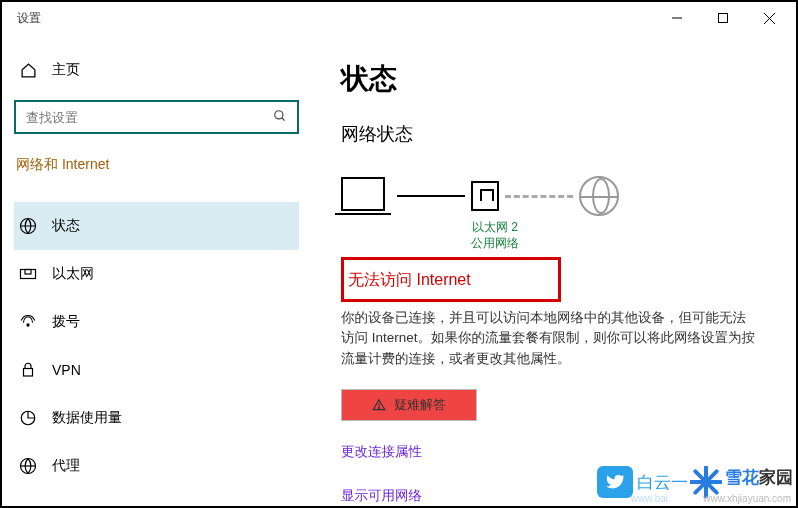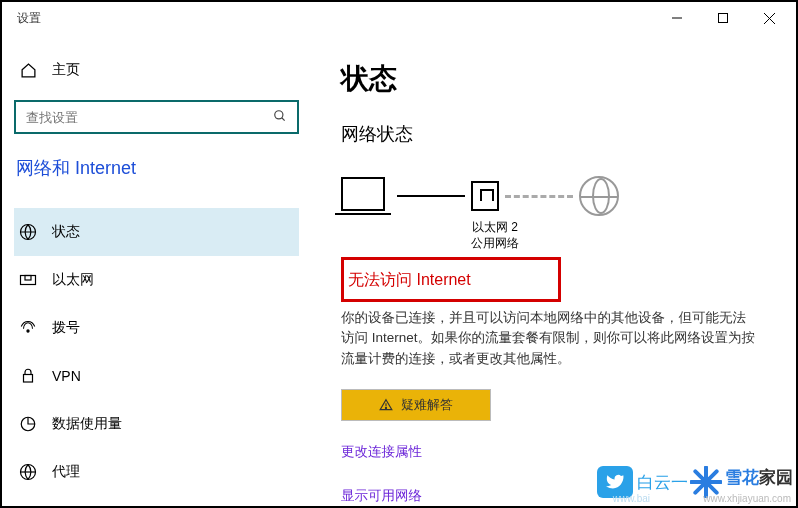--- a/index.html
+++ b/index.html
@@ -10,49 +10,49 @@
     .cap-btn { width: 46px; height: 32px; display: flex; align-items: center; justify-content: center; font-size: 11px; cursor: pointer; }
     .cap-btn.close { font-size: 14px; }
     .content { display: flex; height: calc(100% - 32px); }
     .sidebar { width: 305px; padding: 18px 8px 0 12px; border-right: none; }
     .home-row { display: flex; align-items: center; height: 36px; margin-bottom: 12px; padding-left: 4px; }
     .home-row .icon { width: 20px; display: flex; justify-content: center; margin-right: 14px; }
     .home-row .label { font-size: 14px; color: #000; }
     .search-box { height: 34px; border: 2px solid #0a6a6a; display: flex; align-items: center; padding: 0 10px; margin-bottom: 22px; }
     .search-input { flex: 1; border: none; outline: none; font-size: 13px; color: #555; background: transparent; }
     .search-icon { color: #333; font-size: 13px; }
-    .category { font-size: 18px; color: #1d4ed8; padding-left: 2px; margin-bottom: 28px; font-weight: 400; }
+    .category { font-size: 14px; color: #a16207; padding-left: 2px; margin-bottom: 28px; font-weight: 400; }
     .nav-item { display: flex; align-items: center; height: 48px; padding-left: 4px; cursor: pointer; }
     .nav-item .icon { width: 20px; display: flex; justify-content: center; margin-right: 14px; color: #000; }
     .nav-item .label { font-size: 14px; color: #000; }
     .nav-item.selected { background: #d9ecf4; }
     .main { flex: 1; padding: 26px 40px 0 34px; position: relative; }
     .page-title { font-size: 28px; font-weight: 600; margin-bottom: 24px; }
     .subhead { font-size: 18px; margin-bottom: 30px; }
     .netstat { display: flex; align-items: center; margin-bottom: 6px; }
     .dev-box { width: 44px; height: 34px; border: 2px solid #000; position: relative; }
     .dev-base { width: 56px; height: 2px; background: #000; margin: 2px 0 0 -6px; }
     .seg-solid { width: 68px; height: 2px; background: #000; margin: 0 6px; }
     .eth-icon { width: 28px; height: 30px; border: 2px solid #000; position: relative; }
     .eth-icon::after { content: ""; position: absolute; left: 7px; top: 6px; width: 10px; height: 10px; border: 2px solid #000; border-bottom: none; }
     .seg-dashed { width: 68px; border-top: 3px dashed #aaa; margin: 0 6px; }
     .globe { width: 40px; height: 40px; border: 2px solid #999; border-radius: 50%; position: relative; }
     .globe::before { content: ""; position: absolute; left: 0; right: 0; top: 50%; height: 0; border-top: 2px solid #999; }
     .globe::after { content: ""; position: absolute; top: 0; bottom: 0; left: 50%; width: 14px; margin-left: -7px; border: 2px solid #999; border-radius: 50%; }
-    .eth-labels { margin-left: 118px; font-size: 12px; color: #000000; text-align: center; width: 72px; line-height: 1.3; position: relative; top: -2px; }
+    .eth-labels { margin-left: 118px; font-size: 12px; color: #15803d; text-align: center; width: 72px; line-height: 1.3; position: relative; top: -2px; }
     .error-box { border: 3px solid #d40000; width: 220px; padding: 10px 6px 8px 4px; margin-top: 4px; }
     .error-text { color: #d40000; font-size: 16px; }
     .desc { font-size: 13.5px; color: #333; line-height: 1.5; margin-top: 6px; max-width: 420px; }
-    .ts-btn { margin-top: 20px; width: 150px; height: 32px; background: #eab308; border: 1px solid #bbb; display: flex; align-items: center; justify-content: center; font-size: 13px; cursor: pointer; gap: 8px; color: #333; }
+    .ts-btn { margin-top: 20px; width: 136px; height: 32px; background: #ef4444; border: 1px solid #bbb; display: flex; align-items: center; justify-content: center; font-size: 13px; cursor: pointer; gap: 8px; color: #333; }
     .link { color: #6d28d9; font-size: 13.5px; margin-top: 22px; cursor: pointer; display: block; }
     .link + .link { margin-top: 26px; }
     .watermark-l { position: absolute; right: 108px; bottom: 8px; display: flex; align-items: center; color: #fff; }
     .wm-bird { width: 36px; height: 32px; background: #2aa1e8; border-radius: 6px; display: flex; align-items: center; justify-content: center; margin-right: 4px; }
     .wm-text { color: #2aa1e8; font-size: 17px; font-weight: normal; }
-    .wm-sub { position: absolute; right: 146px; bottom: 2px; color: #bcdcf0; font-size: 10px; }
+    .wm-sub { position: absolute; right: 128px; bottom: 2px; color: #bcdcf0; font-size: 10px; }
     .watermark-r { position: absolute; right: 3px; bottom: 8px; display: flex; align-items: flex-start; }
     .wm-flake { width: 32px; height: 32px; color: #2a7de0; margin-right: 3px; }
     .wm-r-text { font-size: 17px; font-weight: bold; }
     .wmc1 { color: #2a7de0; } .wmc2 { color: #333; }
     .wm-r-sub { position: absolute; right: 5px; bottom: 2px; color: #bbb; font-size: 10px; }
   </style>
 </head>
 <body>
 
 <div class="titlebar">

